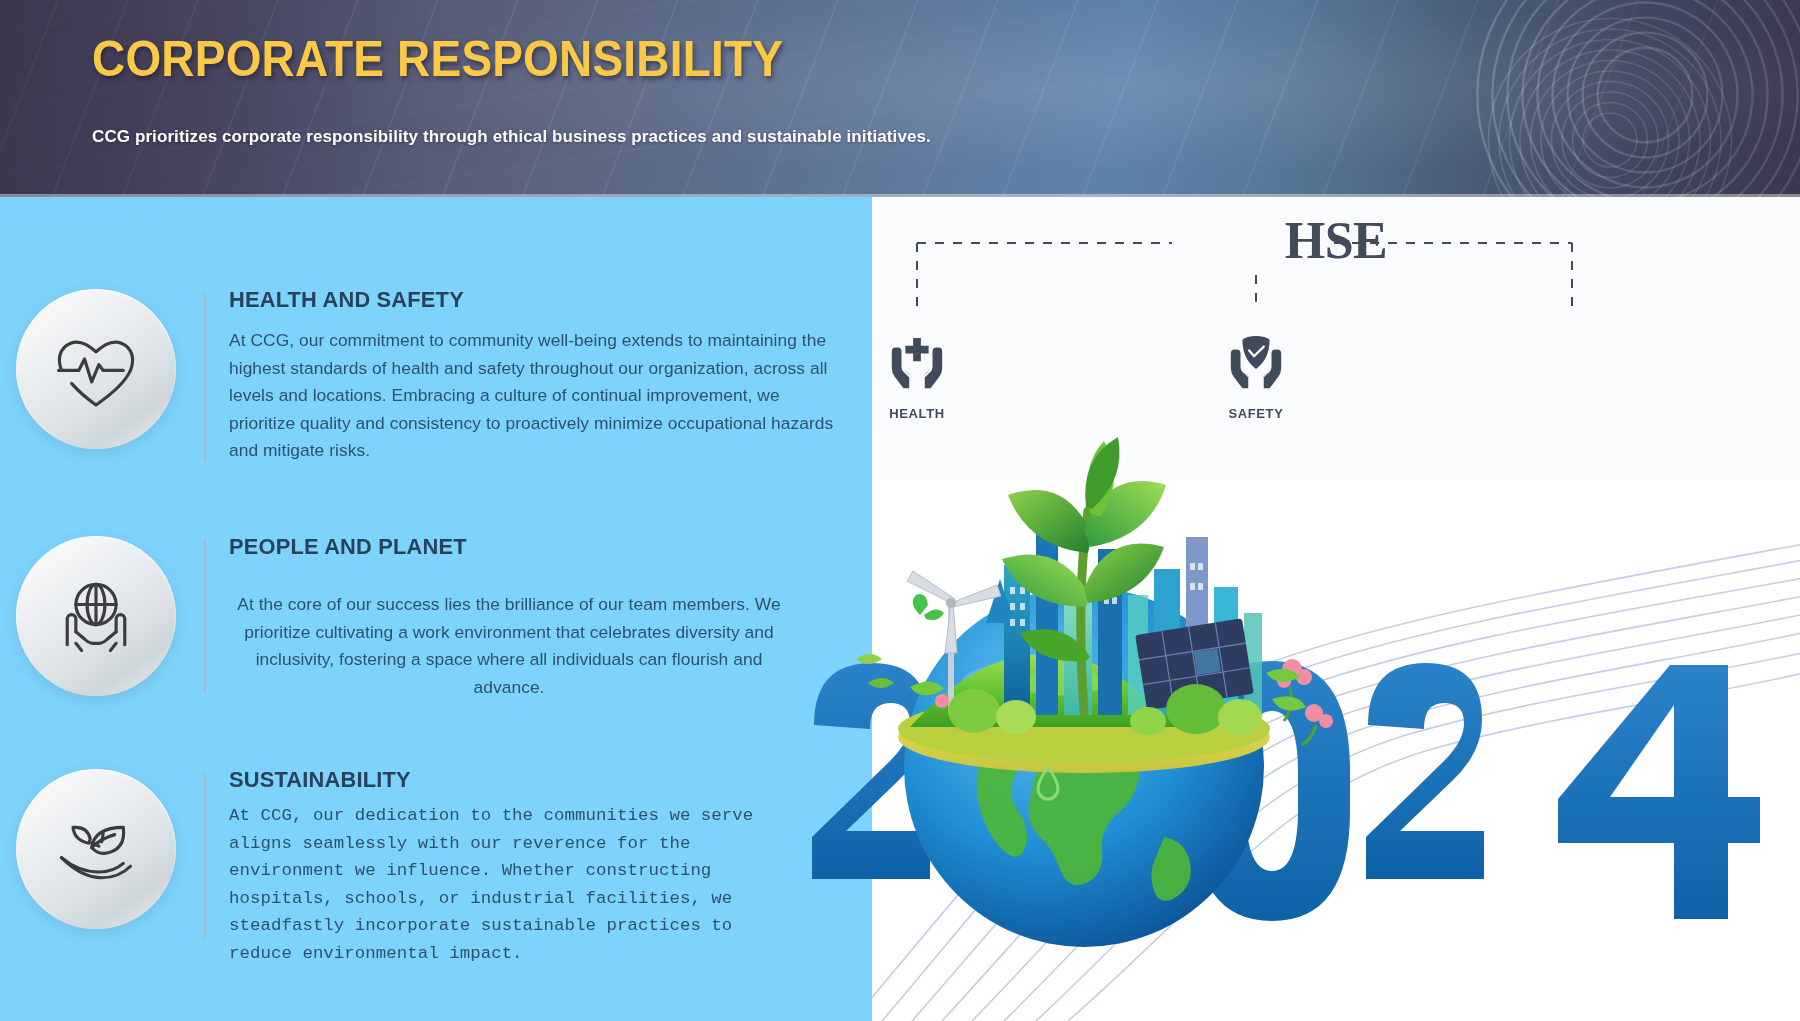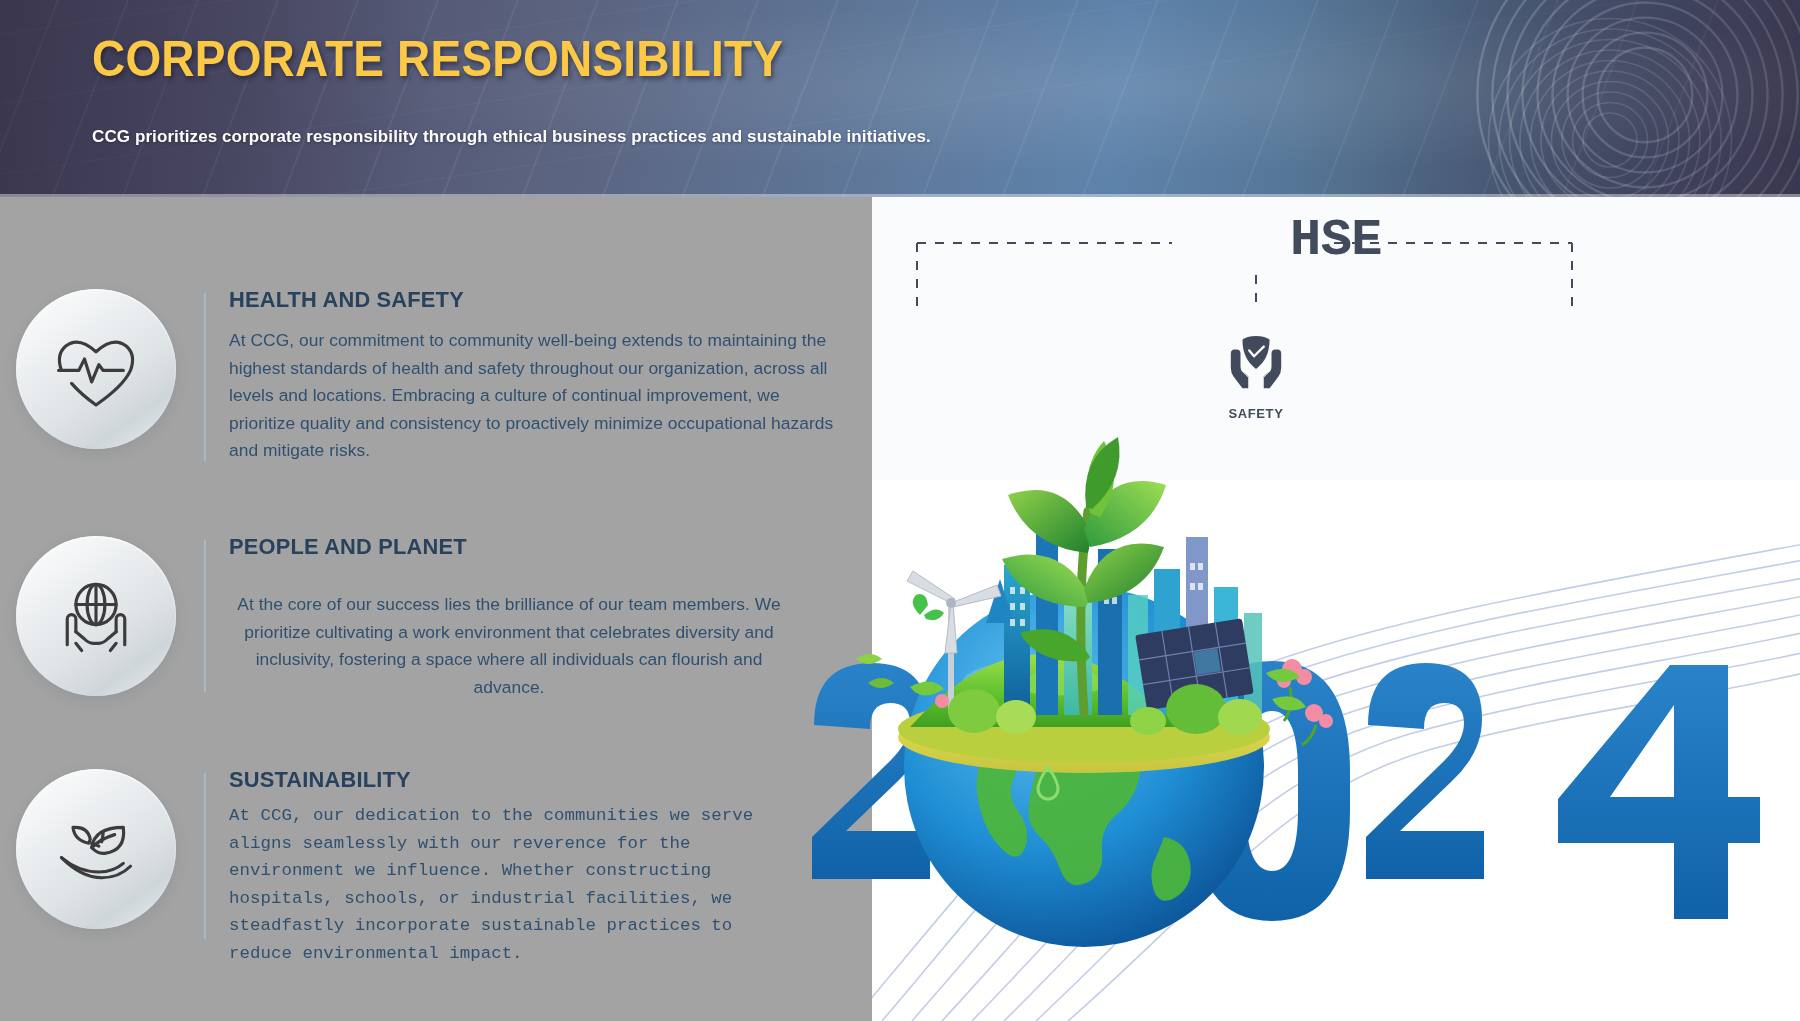--- a/index.html
+++ b/index.html
@@ -47,21 +47,21 @@
     white-space:nowrap;
   }
   .hdr-sub {
     position:absolute; left:92px; top:127px;
     font-size:17px; font-weight:600; color:#ffffff;
     letter-spacing:.1px; white-space:nowrap;
     text-shadow: 0 1px 3px rgba(25,22,45,.45);
   }
 
   
-  .left-col { position:absolute; left:0; top:197px; width:872px; height:824px; background:#a3a3a3; }
+  .left-col { position:absolute; left:0; top:197px; width:872px; height:824px; background:#7dd3fc; }
 
   .feature { position:absolute; left:0; width:872px; display:flex; }
   .f1 { top:86px; }
   .f2 { top:333px; }
   .f3 { top:566px; }
 
   .badge {
     position:relative; flex:0 0 auto; width:160px; height:160px; margin-left:16px; margin-top:6px;
     border-radius:50%;
     background: linear-gradient(145deg,#ffffff 0%,#f3f5f6 22%,#dfe4e7 58%,#cfd6da 78%,#e9edef 100%);
@@ -95,21 +95,21 @@
   
   .right-col { position:absolute; left:872px; top:197px; width:928px; height:824px; background:#fff; }
 
   .hse-panel {
     position:absolute; left:0; top:0; width:928px; height:283px;
     background:#fafbfc;
   }
   .hse-title {
     position:absolute; left:0; right:0; top:14px; text-align:center;
     font-size:52px; font-weight:700; color:#414b5c; letter-spacing:-.5px;
-    font-family:Liberation Mono, monospace;
+    font-family:Liberation Serif, serif;
   }
   .hse-lines { position:absolute; left:0; top:0; width:928px; height:283px; }
 
   .hse-node { position:absolute; width:200px; text-align:center; top:137px; }
   .hse-node svg { width:66px; height:62px; display:block; margin:0 auto; }
   .hse-node svg * { fill:#414b5c; }
   .hse-label {
     margin-top:10px; font-size:13px; font-weight:700; color:#414b5c;
     letter-spacing:.6px;
     font-family:"Liberation Sans Narrow","Liberation Sans",sans-serif;
@@ -256,20 +256,30 @@
       <svg class="hse-lines" viewBox="0 0 928 283">
         <g stroke="#414b5c" stroke-width="2" fill="none" stroke-dasharray="9 9">
           <path d="M45 46 H300"></path>
           <path d="M45 46 V112"></path>
           <path d="M384 78 V112"></path>
           <path d="M462 46 H700"></path>
           <path d="M700 46 V112"></path>
         </g>
       </svg>
 
+      <div class="hse-node n-health">
+        <svg viewBox="0 0 64 64">
+          <path d="M28 4 h8 v8 h8 v8 h-8 v8 h-8 v-8 h-8 v-8 h8 z"></path>
+          <path d="M12 14 a4 4 0 0 1 4 4 v16 q0 3 2 5 l6 6 v11 h-6 l-9 -12 q-3 -4 -3 -9 V18 a4 4 0 0 1 4 -4 z"></path>
+          <path d="M52 14 a4 4 0 0 0 -4 4 v16 q0 3 -2 5 l-6 6 v11 h6 l9 -12 q3 -4 3 -9 V18 a4 4 0 0 0 -4 -4 z"></path>
+          <path d="M18 36 q6 3 9 9" fill="none" stroke="#fafbfc" stroke-width="1.6"></path>
+          <path d="M46 36 q-6 3 -9 9" fill="none" stroke="#fafbfc" stroke-width="1.6"></path>
+        </svg>
+        <div class="hse-label">HEALTH</div>
+      </div>
 
       <div class="hse-node n-safety">
         <svg viewBox="0 0 64 64">
           <path d="M32 2 q10 0 14 4 q0 20 -14 30 q-14 -10 -14 -30 q4 -4 14 -4 z"></path>
           <path d="M25 17 l5 6 l10 -10" fill="none" stroke="#fafbfc" stroke-width="2.4" stroke-linecap="round" stroke-linejoin="round"></path>
           <path d="M12 16 a4 4 0 0 1 4 4 v14 q0 3 2 5 l6 6 v11 h-6 l-9 -12 q-3 -4 -3 -9 V20 a4 4 0 0 1 4 -4 z"></path>
           <path d="M52 16 a4 4 0 0 0 -4 4 v14 q0 3 -2 5 l-6 6 v11 h6 l9 -12 q3 -4 3 -9 V20 a4 4 0 0 0 -4 -4 z"></path>
           <path d="M18 38 q6 3 9 9" fill="none" stroke="#fafbfc" stroke-width="1.6"></path>
           <path d="M46 38 q-6 3 -9 9" fill="none" stroke="#fafbfc" stroke-width="1.6"></path>
         </svg>

